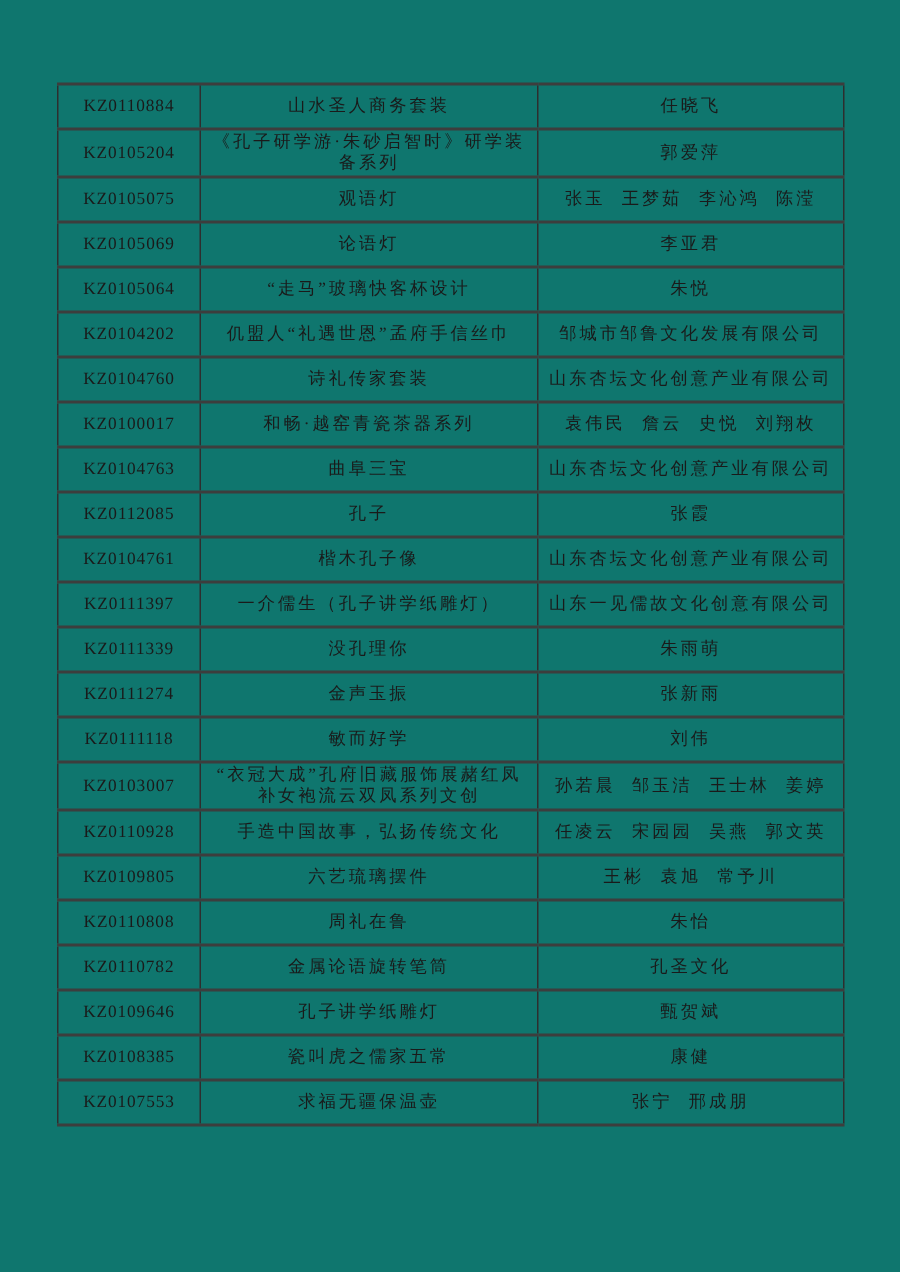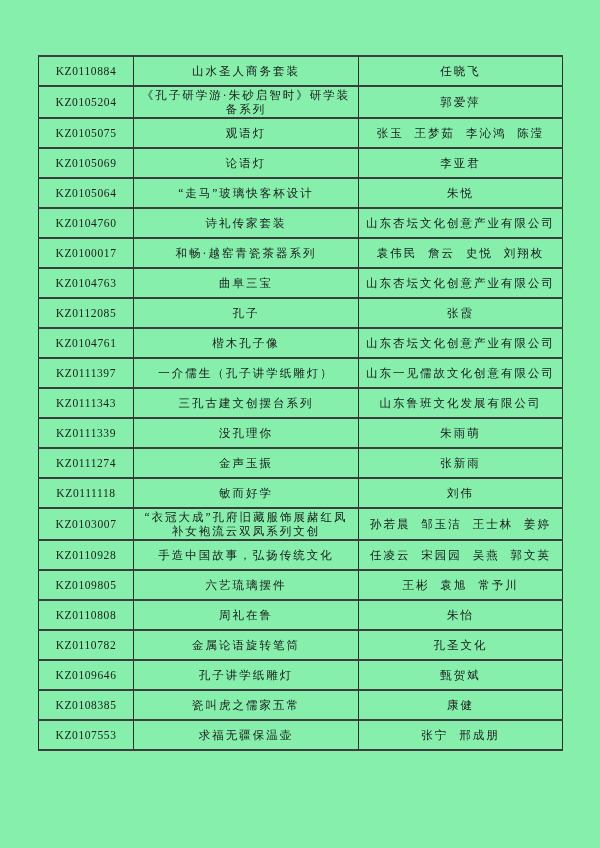--- a/index.html
+++ b/index.html
@@ -46,21 +46,21 @@
   }
   td.cell-title,
   td.cell-author {
     letter-spacing: 2px;
     word-spacing: 6px;
   }
 </style>
 </head>
 <body>
 
-<div class="page" style="background: #86efac; color: rgb(26, 26, 26);">
+<div class="page" style="background: #0f766e; color: rgb(26, 26, 26);">
   <table class="entries">
     <colgroup>
       <col class="col-id">
       <col class="col-title">
       <col class="col-author">
     </colgroup>
     <tbody>
         <tr>
     <td class="cell-id">KZ0110884</td>
     <td class="cell-title">山水圣人商务套装</td>
@@ -80,20 +80,25 @@
     <td class="cell-id">KZ0105069</td>
     <td class="cell-title">论语灯</td>
     <td class="cell-author">李亚君</td>
   </tr>
         <tr>
     <td class="cell-id">KZ0105064</td>
     <td class="cell-title">“走马”玻璃快客杯设计</td>
     <td class="cell-author">朱悦</td>
   </tr>
         <tr>
+    <td class="cell-id">KZ0104202</td>
+    <td class="cell-title">仉盟人“礼遇世恩”孟府手信丝巾</td>
+    <td class="cell-author">邹城市邹鲁文化发展有限公司</td>
+  </tr>
+        <tr>
     <td class="cell-id">KZ0104760</td>
     <td class="cell-title">诗礼传家套装</td>
     <td class="cell-author">山东杏坛文化创意产业有限公司</td>
   </tr>
         <tr>
     <td class="cell-id">KZ0100017</td>
     <td class="cell-title">和畅·越窑青瓷茶器系列</td>
     <td class="cell-author">袁伟民 詹云 史悦 刘翔枚</td>
   </tr>
         <tr>
@@ -108,25 +113,20 @@
   </tr>
         <tr>
     <td class="cell-id">KZ0104761</td>
     <td class="cell-title">楷木孔子像</td>
     <td class="cell-author">山东杏坛文化创意产业有限公司</td>
   </tr>
         <tr>
     <td class="cell-id">KZ0111397</td>
     <td class="cell-title">一介儒生（孔子讲学纸雕灯）</td>
     <td class="cell-author">山东一见儒故文化创意有限公司</td>
-  </tr>
-        <tr>
-    <td class="cell-id">KZ0111343</td>
-    <td class="cell-title">三孔古建文创摆台系列</td>
-    <td class="cell-author">山东鲁班文化发展有限公司</td>
   </tr>
         <tr>
     <td class="cell-id">KZ0111339</td>
     <td class="cell-title">没孔理你</td>
     <td class="cell-author">朱雨萌</td>
   </tr>
         <tr>
     <td class="cell-id">KZ0111274</td>
     <td class="cell-title">金声玉振</td>
     <td class="cell-author">张新雨</td>

